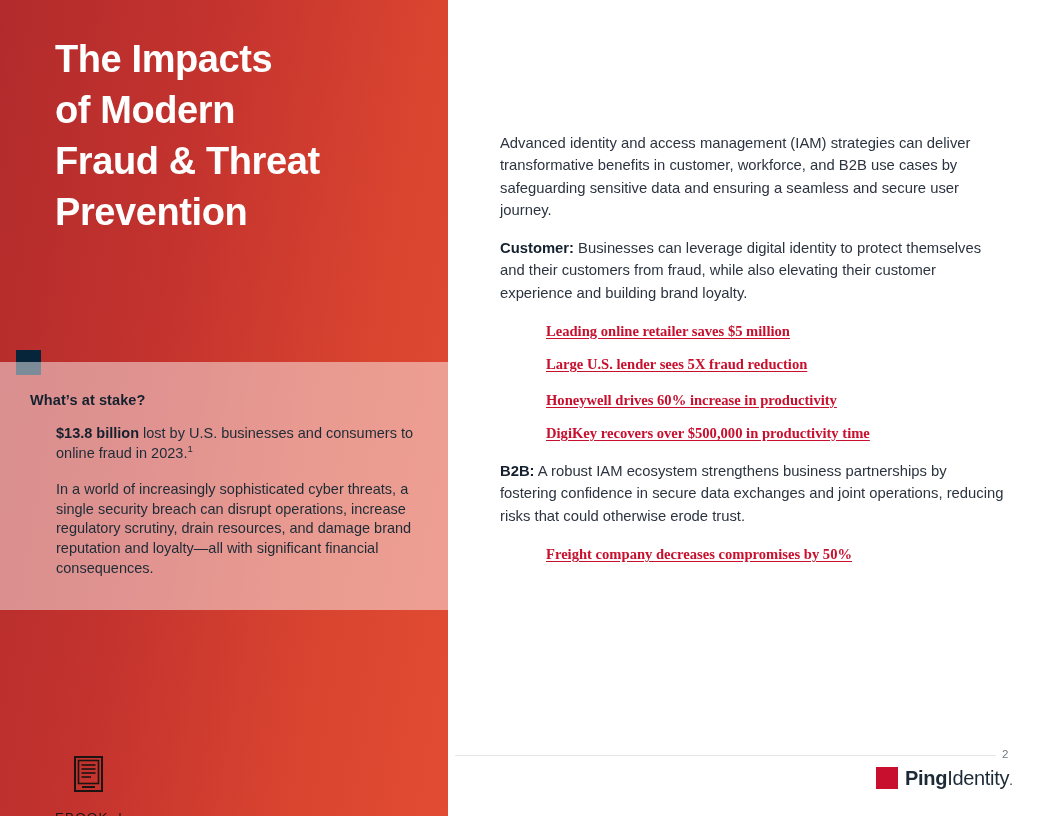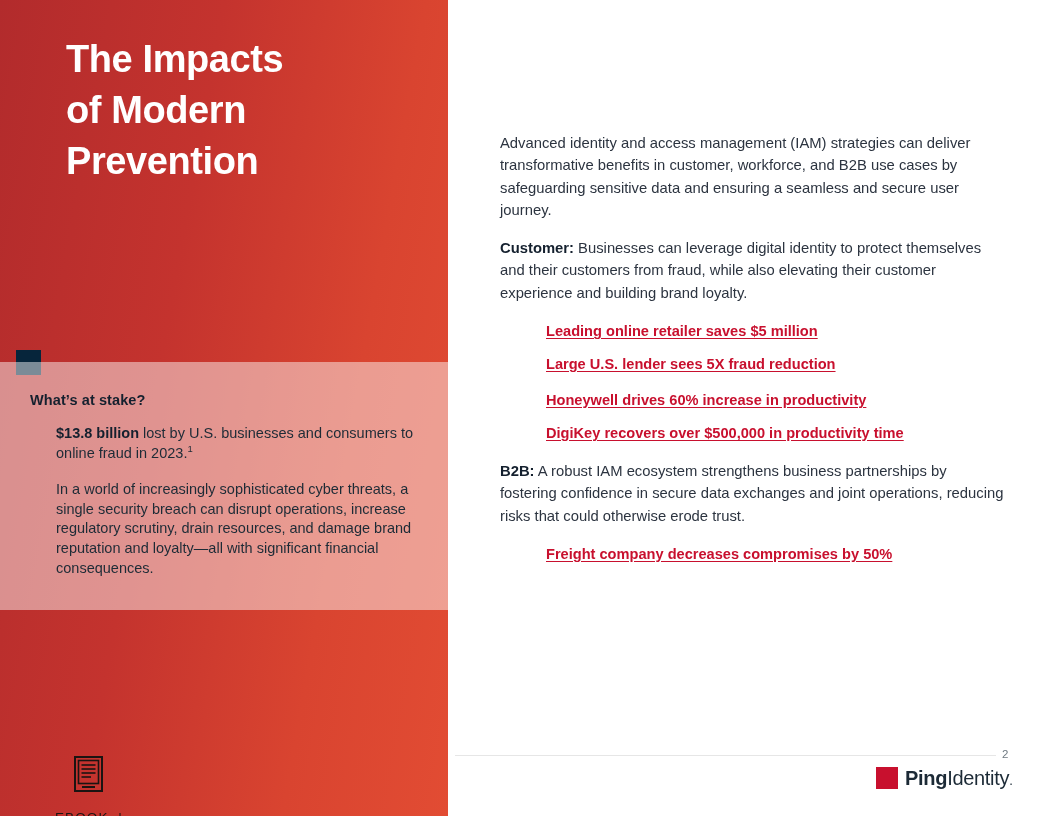--- a/index.html
+++ b/index.html
@@ -23,21 +23,21 @@
   .left-panel {
     position: absolute;
     left: 0;
     top: 0;
     width: 448px;
     height: 816px;
     background: linear-gradient(100deg, #b22b2c 0%, #c4332e 38%, #d94430 72%, #e24c33 100%);
   }
   .title-block {
     position: absolute;
-    left: 66px;
+    left: 55px;
     top: 34px;
     width: 380px;
   }
   .title-line {
     color: #ffffff;
     font-size: 38px;
     line-height: 51px;
     font-weight: bold;
     letter-spacing: -0.4px;
   }
@@ -125,20 +125,21 @@
   }
   .para b {
     font-weight: bold;
     color: #14202e;
   }
   .para.tight { margin-bottom: 14px; }
 
   .link-row {
     margin: 0 0 15px 0;
     padding-left: 46px;
+    font-family: Liberation Serif, serif;
   }
   .cta-link {
     font-size: 14.6px;
     font-weight: bold;
     color: #c8102e;
     text-decoration: underline;
     text-underline-offset: 2px;
     cursor: pointer;
     display: inline;
   }
@@ -188,20 +189,21 @@
 </head>
 <body>
 
 <div class="page">
 
   <div class="left-panel">
 
     <div class="title-block">
       <div class="title-line">The Impacts</div>
       <div class="title-line">of Modern</div>
+      <div class="title-line">Fraud &amp; Threat</div>
       <div class="title-line">Prevention</div>
     </div>
 
     <div class="navy-square"></div>
 
     <div class="stake-band"></div>
 
     <div class="stake-heading">What’s at stake?</div>
 
     <div class="stake-body">

